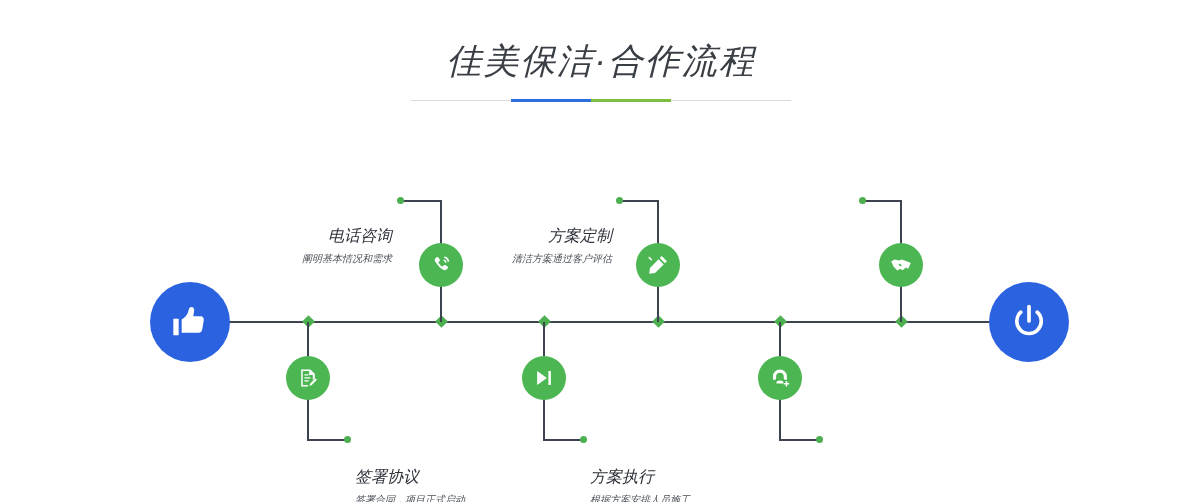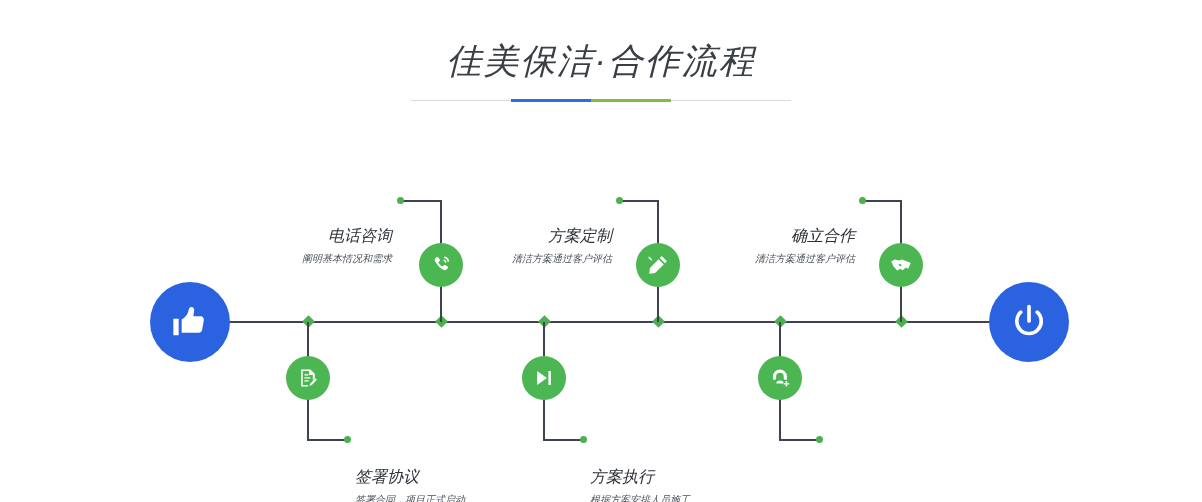--- a/index.html
+++ b/index.html
@@ -179,24 +179,20 @@
   <div class="hline" style="left:862px;top:200px;width:40px"></div>
   <div class="dot" style="left:859px;top:197px"></div>
   <div class="gicon" style="left:879px;top:243px">
     <span>
       <svg width="24" height="24" viewBox="0 0 24 24" fill="#ffffff">
         <path d="M2.2 8.6l3.6-2.2 4 1.1 3.1-.9 4 1.3 4.9 2.2-2.6 5.6-2.3-1.1-3.3 2.6-2.4-1.4-2.9 1.6-3.6-3.6z"></path>
         <path d="M9.4 11.6l2.1 1.9 1.3-1.2-2.1-1.9z" fill="#4cb752"></path>
       </svg>
     </span>
   </div>
-  <div class="lbl right-al" style="left:640px;top:186px;width:215px">
-    <div class="t">确立合作</div>
-    <div class="d">清洁方案通过客户评估</div>
-  </div>
 
   <div class="vline" style="left:779px;top:322px;height:118px"></div>
   <div class="hline" style="left:779px;top:439px;width:40px"></div>
   <div class="dot" style="left:816px;top:436px"></div>
   <div class="gicon" style="left:758px;top:356px">
     <span>
       <svg width="23" height="23" viewBox="0 0 24 24" fill="#ffffff">
         <path d="M11.4 2.6a7.3 7.3 0 0 0-7.3 7.3v3.5h1.6a1.7 1.7 0 0 0 1.7-1.7V9.9a4 4 0 0 1 8 0v1.8a1.7 1.7 0 0 0 1.7 1.7h1.6V9.9a7.3 7.3 0 0 0-7.3-7.3z"></path>
         <path d="M7.9 15.9c0-1 1.7-1.8 3.5-1.8s3.5.8 3.5 1.8v1.3H7.9z"></path>
         <path d="M17.4 14.6h1.6v2.1h2.1v1.6H19v2.1h-1.6v-2.1h-2.1v-1.6h2.1z"></path>

